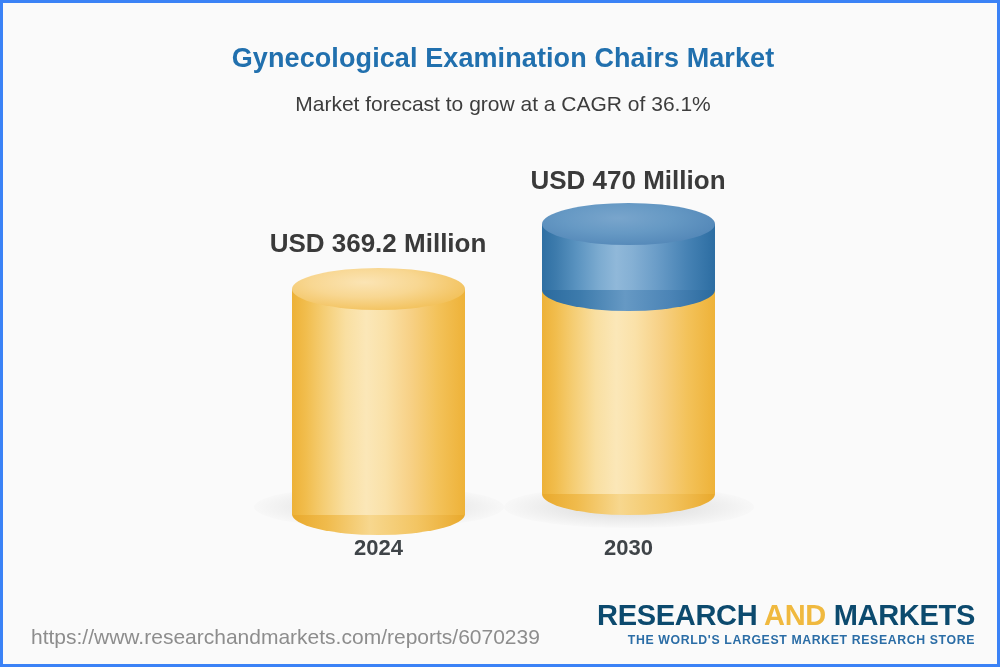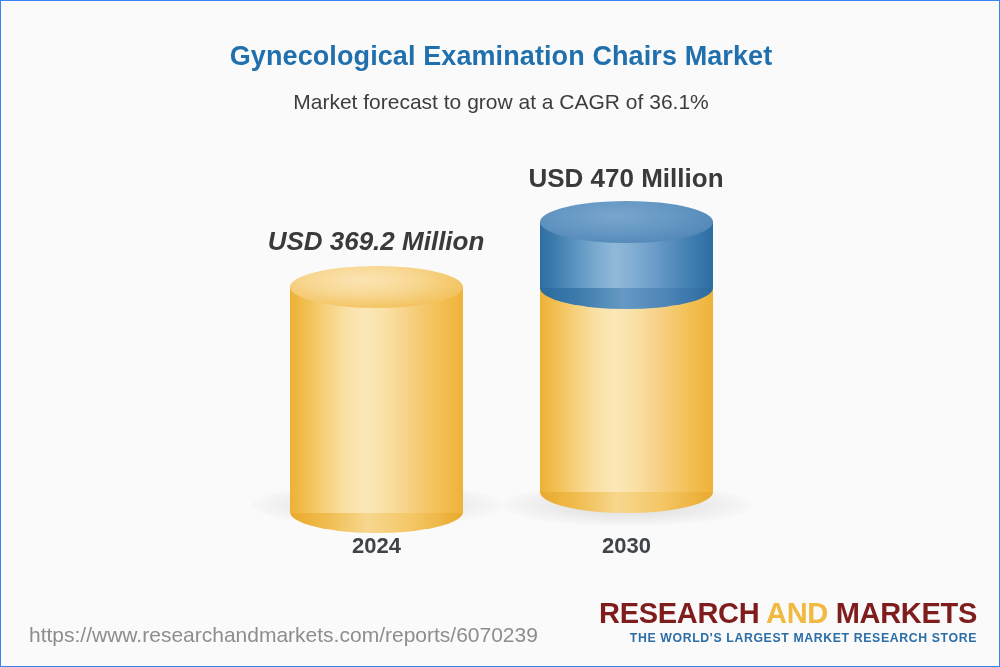--- a/index.html
+++ b/index.html
@@ -10,21 +10,21 @@
   body {
     font-family: "Liberation Sans", sans-serif;
   }
 
   #infographic {
     position: relative;
     width: 1000px;
     height: 667px;
     box-sizing: border-box;
     background: #fafafa;
-    border: 1px solid #3b82f6;
+    border: 3px solid #3b82f6;
     overflow: hidden;
   }
 
   
   .chart-title {
     position: absolute;
     left: 0;
     top: 40px;
     width: 1000px;
     text-align: center;
@@ -197,21 +197,21 @@
     top: 597px;
     text-align: right;
   }
   .logo-main {
     font-size: 29px;
     font-weight: bold;
     letter-spacing: -0.3px;
     line-height: 1.05;
     white-space: nowrap;
   }
-  .logo-research, .logo-markets { color: #7f1d1d; }
+  .logo-research, .logo-markets { color: #0c4a6e; }
   .logo-and { color: #f0b93f; }
   .logo-tagline {
     font-size: 12.3px;
     font-weight: bold;
     color: #2b6da6;
     letter-spacing: 0.62px;
     margin-top: 3px;
     white-space: nowrap;
   }
 </style>
@@ -220,21 +220,21 @@
 
 <div id="infographic">
 
   <div class="chart-title">Gynecological Examination Chairs Market</div>
   <div class="chart-subtitle">Market forecast to grow at a CAGR of 36.1%</div>
 
   <div class="plot-area">
 
     <div class="bar-group">
 
-      <div class="value-label" style="left:215px; top:225px;font-style:italic;">USD 369.2 Million</div>
+      <div class="value-label" style="left:215px; top:225px;">USD 369.2 Million</div>
 
       <div class="cyl-shadow" style="left:251px; top:483px;"></div>
 
       <div class="cylinder" style="left:289px; top:265px;">
 
         <div class="seg" style="top:21px; height:226px;">
           <div class="seg-bottom gold-bottom" style="top:204px;"></div>
           <div class="seg-body gold-body"></div>
         </div>
         <div class="seg-top gold-top" style="top:0px;"></div>

